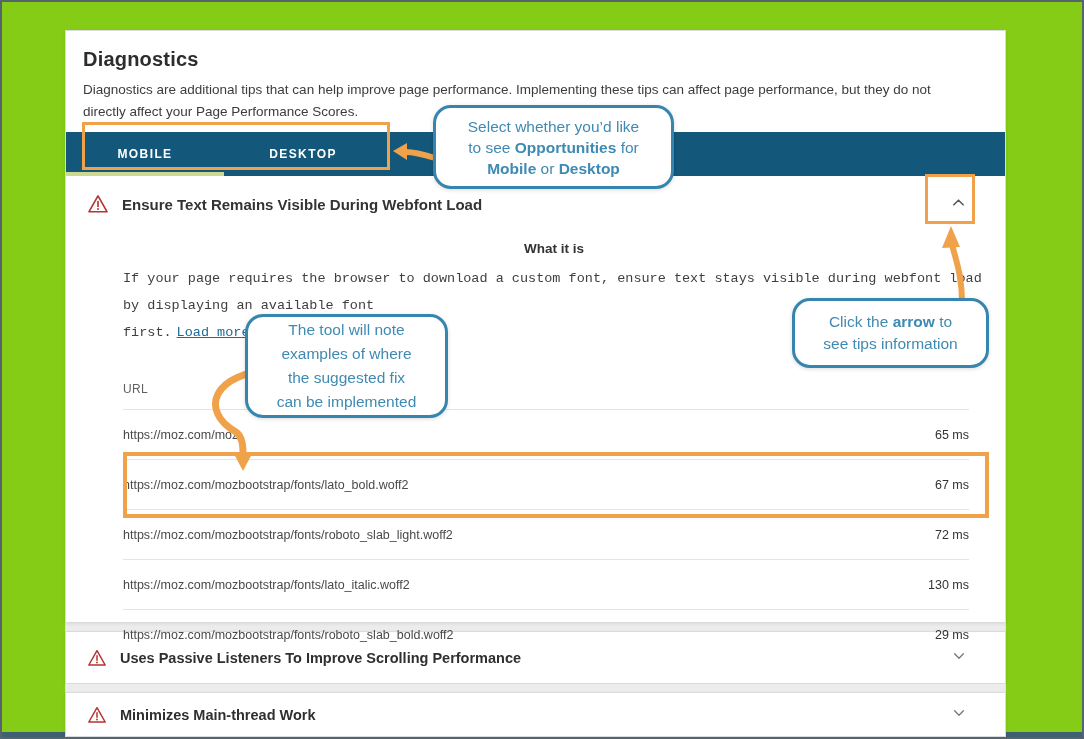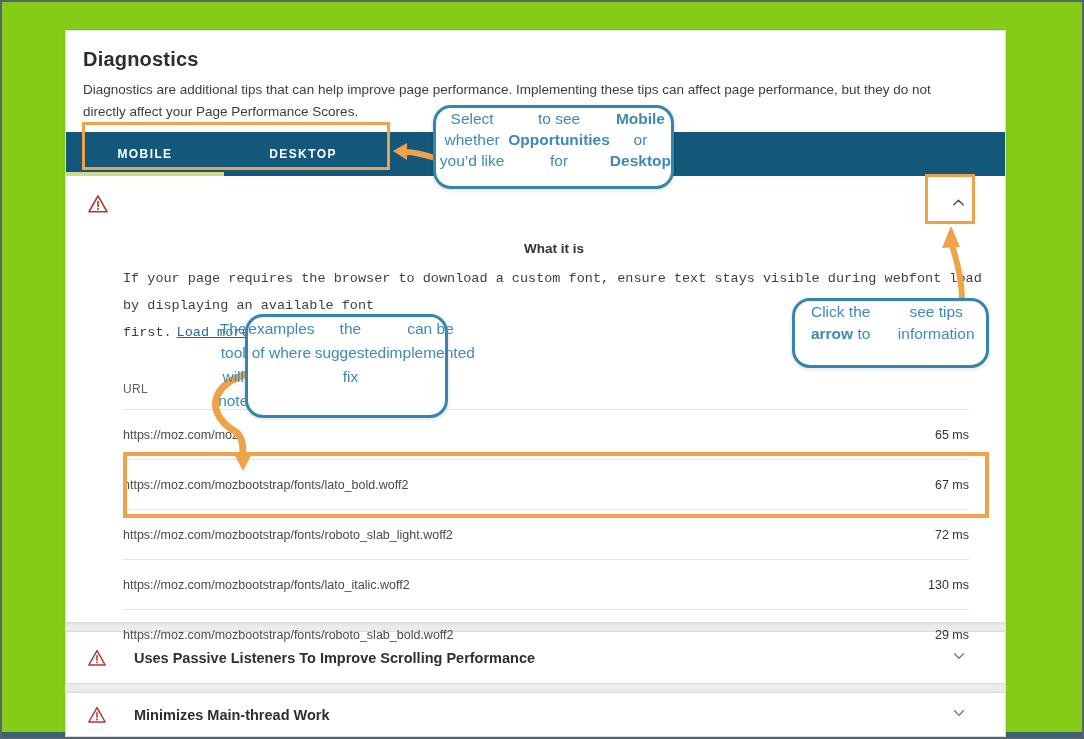--- a/index.html
+++ b/index.html
@@ -14,21 +14,21 @@
   *{margin:0;padding:0;box-sizing:border-box;}
   body{font-family:"Liberation Sans","DejaVu Sans",sans-serif;background:#fff;}
   .frame{position:relative;width:1084px;height:739px;background:#84cc16;border:2px solid #55646F;overflow:hidden;}
   .bottom-edge{position:absolute;left:0;right:0;bottom:0;height:5px;background:#3F5F72;z-index:5;}
 
   
   .card{position:absolute;left:63px;top:28px;width:941px;bottom:0;z-index:10;display:flex;flex-direction:column;}
   .panel{background:#fff;border:1px solid #DBDBDB;box-shadow:0 1px 3px rgba(0,0,0,.08);}
   .gap{height:8px;background:#ECECEC;border-left:1px solid #E0E0E0;border-right:1px solid #E0E0E0;}
   .sec1{height:593px;position:relative;}
-  .sec-collapsed{height:53px;display:flex;align-items:center;padding:0 34px 0 21px;gap:14px;}
+  .sec-collapsed{height:53px;display:flex;align-items:center;padding:0 34px 0 21px;}
   .sec-last{flex:1;}
 
   .card-head{padding:17px 20px 0 17px;}
   .page-title{font-size:20px;font-weight:bold;color:#2D2D2D;letter-spacing:.2px;}
   .page-desc{margin-top:8px;font-size:13.5px;color:#3C3C3C;line-height:22px;}
 
   
   .tabbar{margin-top:9px;height:44px;background:var(--header-teal);display:flex;}
   .tab{width:158px;display:flex;align-items:center;justify-content:center;color:#FFF;
        font-size:12px;font-weight:bold;letter-spacing:1.4px;position:relative;cursor:pointer;}
@@ -57,21 +57,21 @@
   .warn-sm{width:20px;height:20px;flex:0 0 auto;}
   .warn-sm svg{width:100%;height:100%;display:block;}
   .chev-down{margin-left:auto;width:24px;height:24px;display:flex;align-items:center;justify-content:center;cursor:pointer;}
   .chev-down svg{width:14px;height:14px;}
 
   
   .ann-rect{position:absolute;border:3px solid var(--annotation-orange);z-index:30;pointer-events:none;}
   .ann-rect.thick{border-width:4px;}
   .arrows{position:absolute;left:0;top:0;width:1084px;height:739px;z-index:40;pointer-events:none;}
   .bubble{position:absolute;background:#fff;border:3.5px solid var(--callout-blue);border-radius:18px;
-          z-index:50;display:flex;flex-direction:row;justify-content:center;
+          z-index:50;display:flex;flex-direction:column;align-items:center;justify-content:center;
           color:var(--callout-text-blue);font-size:15.5px;line-height:21px;text-align:center;
           box-shadow:0 1px 4px rgba(0,0,0,.15);pointer-events:none;}
   .bubble b{font-weight:bold;}
   .bubble-select{left:431px;top:103px;width:241px;height:84px;}
   .bubble-arrow{left:790px;top:296px;width:197px;height:70px;line-height:22px;}
   .bubble-tool{left:243px;top:312px;width:203px;height:104px;line-height:24px;}
 </style>
 </head>
 <body>
 
@@ -94,20 +94,21 @@
       </div>
 
       <div class="diag-head">
         <span class="warn">
           <svg viewBox="0 0 24 24">
               <path d="M12 3.2 L21.8 20.4 H2.2 Z" fill="none" stroke="#B23530" stroke-width="1.8" stroke-linejoin="round"></path>
               <line x1="12" y1="9.4" x2="12" y2="14.6" stroke="#B23530" stroke-width="1.8" stroke-linecap="round"></line>
               <circle cx="12" cy="17.4" r="1.1" fill="#B23530"></circle>
             </svg>
         </span>
+        <span class="diag-title">Ensure Text Remains Visible During Webfont Load</span>
         <span class="collapse-btn">
           <span>
             <svg viewBox="0 0 16 16">
                 <polyline points="3,10.5 8,5.5 13,10.5" fill="none" stroke="#555" stroke-width="1.6" stroke-linecap="round" stroke-linejoin="round"></polyline>
               </svg>
           </span>
         </span>
       </div>
 
       <div class="whatitis">What it is</div>

